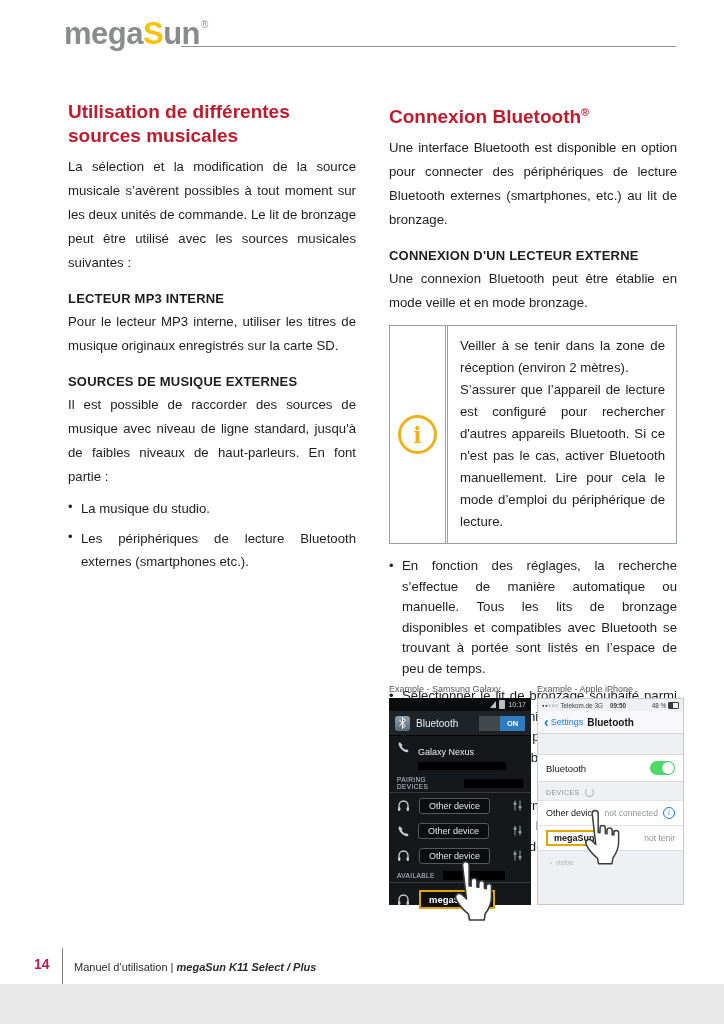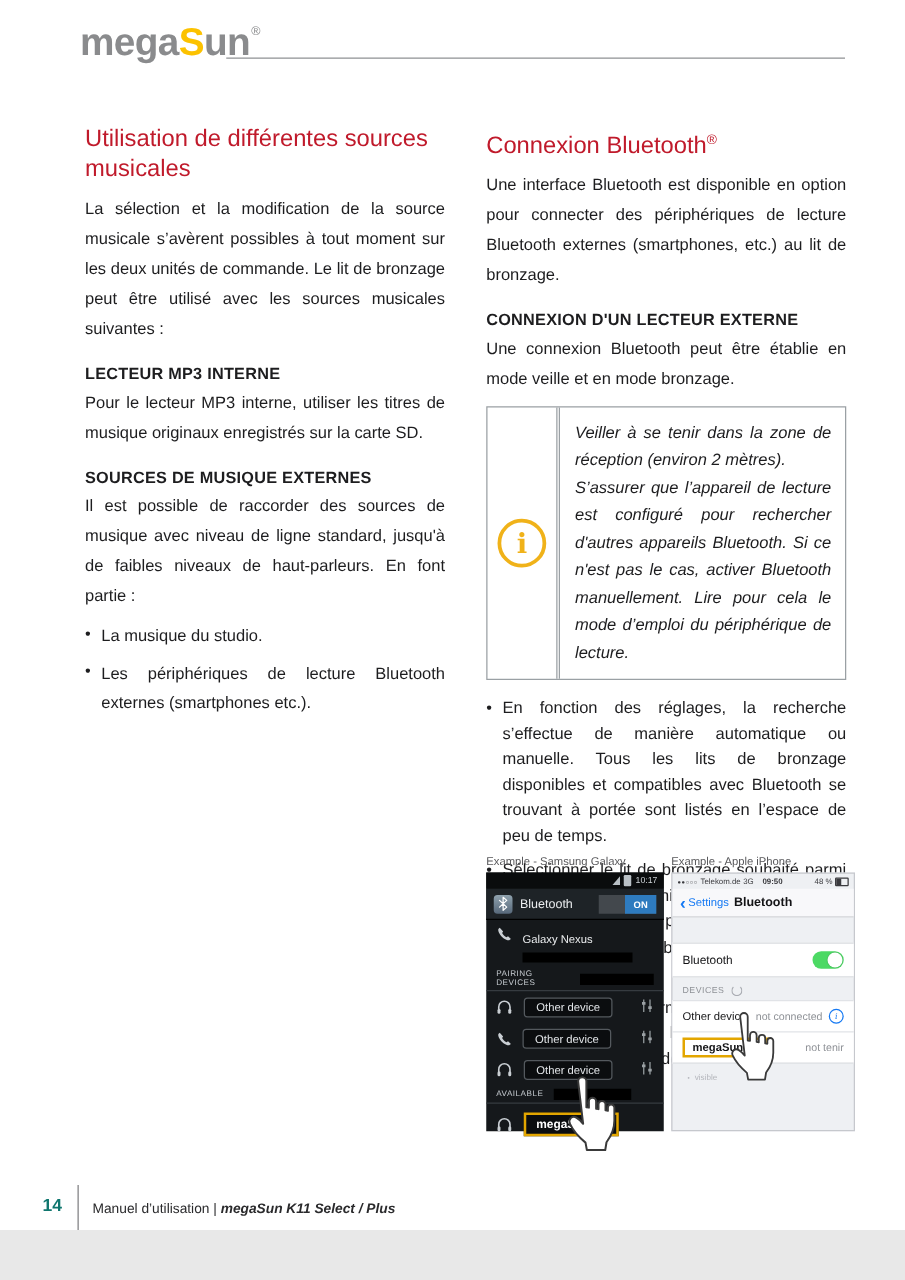--- a/index.html
+++ b/index.html
@@ -10,39 +10,39 @@
   .logo{position:absolute;left:64px;top:16px;font-size:31px;font-weight:bold;
         letter-spacing:-0.5px;color:#8a8b8d;}
   .logo .accent{color:#fcc200;}
   .logo .reg{font-size:10px;font-weight:normal;vertical-align:16px;margin-left:1px;}
   .header-rule{position:absolute;left:181px;top:46px;width:495px;height:1px;background:#8f9194;}
 
   
   .col{position:absolute;top:100px;width:288px;}
   .col-left{left:68px;}
   .col-right{left:389px;}
-  h1.red{font-size:19px;line-height:24px;font-weight:normal;color:#c01a2b;margin:0 0 7px 0;}
+  h1.red{font-size:19px;line-height:24px;font-weight:bold;color:#c01a2b;margin:0 0 7px 0;}
   h1.red .sup{font-size:11px;vertical-align:7px;}
   p.body{font-size:13.2px;line-height:24px;text-align:justify;margin:0;}
   h2.sec{font-size:13px;line-height:17px;font-weight:bold;margin:15px 0 3px 0;letter-spacing:.2px;}
   .mt-lg{margin-top:42px;}
   ul.bullets{list-style:none;margin:8px 0 0 0;padding:0;}
   ul.bullets li{display:flex;margin-bottom:7px;}
   ul.bullets .dot{flex:none;width:13px;font-size:13px;line-height:20.5px;}
   ul.bullets .btx{font-size:13.2px;line-height:20.5px;text-align:justify;}
   .col-left ul.bullets .btx{line-height:23px;}
 
   
   .info-box{margin-top:10px;border:1px solid #9aa0a4;display:flex;align-items:stretch;}
   .info-icon-cell{flex:none;width:55px;border-right:3px double #9aa0a4;
                   display:flex;align-items:center;justify-content:center;}
   .info-circle{width:33px;height:33px;border:3px solid #f0b219;border-radius:50%;
                display:flex;align-items:center;justify-content:center;
                font-family:"DejaVu Serif",serif;font-weight:bold;font-size:22px;color:#f0b219;}
-  .info-text{padding:9px 11px 10px 12px;font-style:italic;}
+  .info-text{padding:9px 11px 10px 12px;}
   .info-text p{font-size:13.2px;line-height:22px;text-align:justify;margin:0;}
 
   
   .caption{position:absolute;top:684px;font-size:9px;color:#57575a;text-align:left;}
   .caption-sam{left:389px;width:142px;}
   .caption-iph{left:537px;width:147px;}
 
   .phone-sam{position:absolute;left:389px;top:698px;width:142px;height:207px;
              background:#15181b;font-family:"Liberation Sans",sans-serif;}
   .s-status{height:13px;display:flex;align-items:center;justify-content:flex-end;
@@ -110,21 +110,21 @@
           font-size:6.5px;display:flex;align-items:center;justify-content:center;margin-left:5px;
           font-family:"DejaVu Serif",serif;font-style:italic;flex:none;}
   .i-note{padding:8px 0 0 12px;font-size:6.5px;color:#b4b6bc;display:flex;gap:4px;align-items:center;}
   .i-note .ndot{font-size:5px;}
 
   .hand{position:absolute;z-index:5;}
   .hand-sam{left:447px;top:852px;}
   .hand-iph{left:578px;top:801px;}
 
   
-  .page-num{position:absolute;left:34px;top:956px;font-size:14px;font-weight:bold;color:#0f766e;}
+  .page-num{position:absolute;left:34px;top:956px;font-size:14px;font-weight:bold;color:#be185d;}
   .footer-rule{position:absolute;left:62px;top:948px;width:1px;height:46px;background:#808082;}
   .footer-text{position:absolute;left:74px;top:961px;font-size:11px;color:#2a2a2c;}
   .footer-text .bold{font-weight:bold;font-style:italic;}
 </style>
 </head>
 <body>
 
 <div id="page">
 
   <div class="logo"><span>mega</span><span class="accent">S</span><span>un</span><span class="reg">®</span></div>

